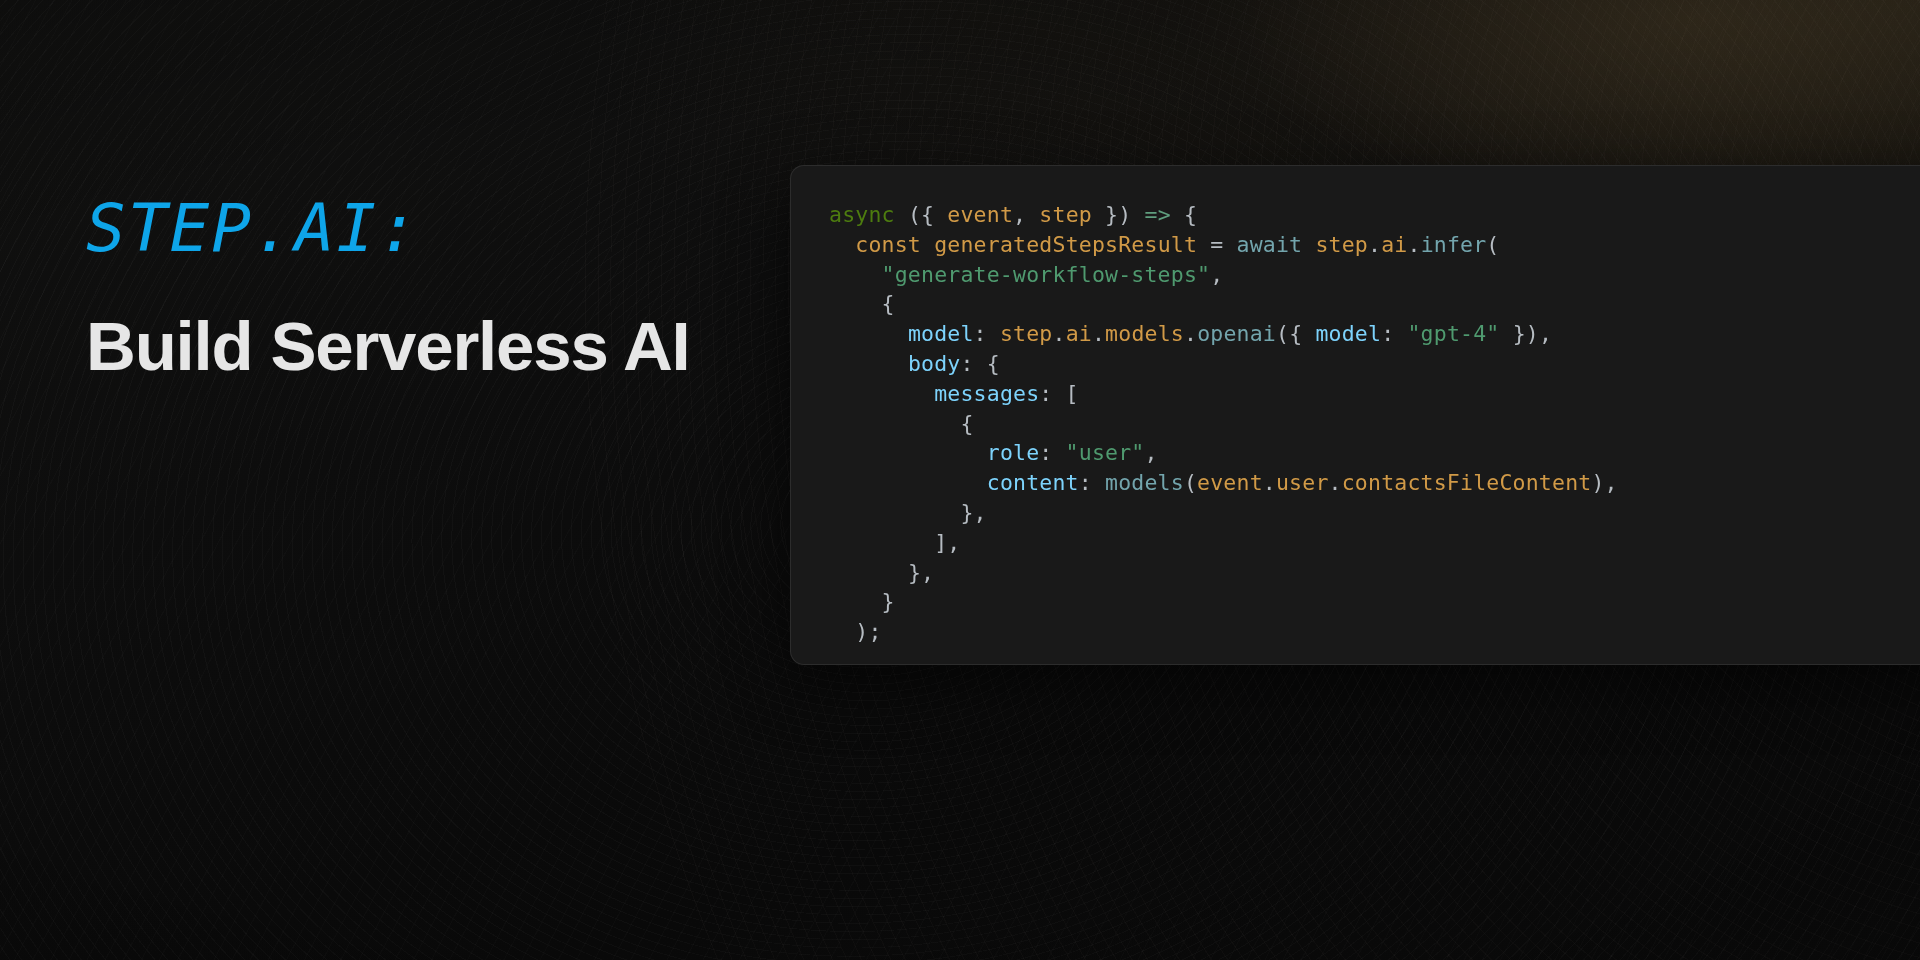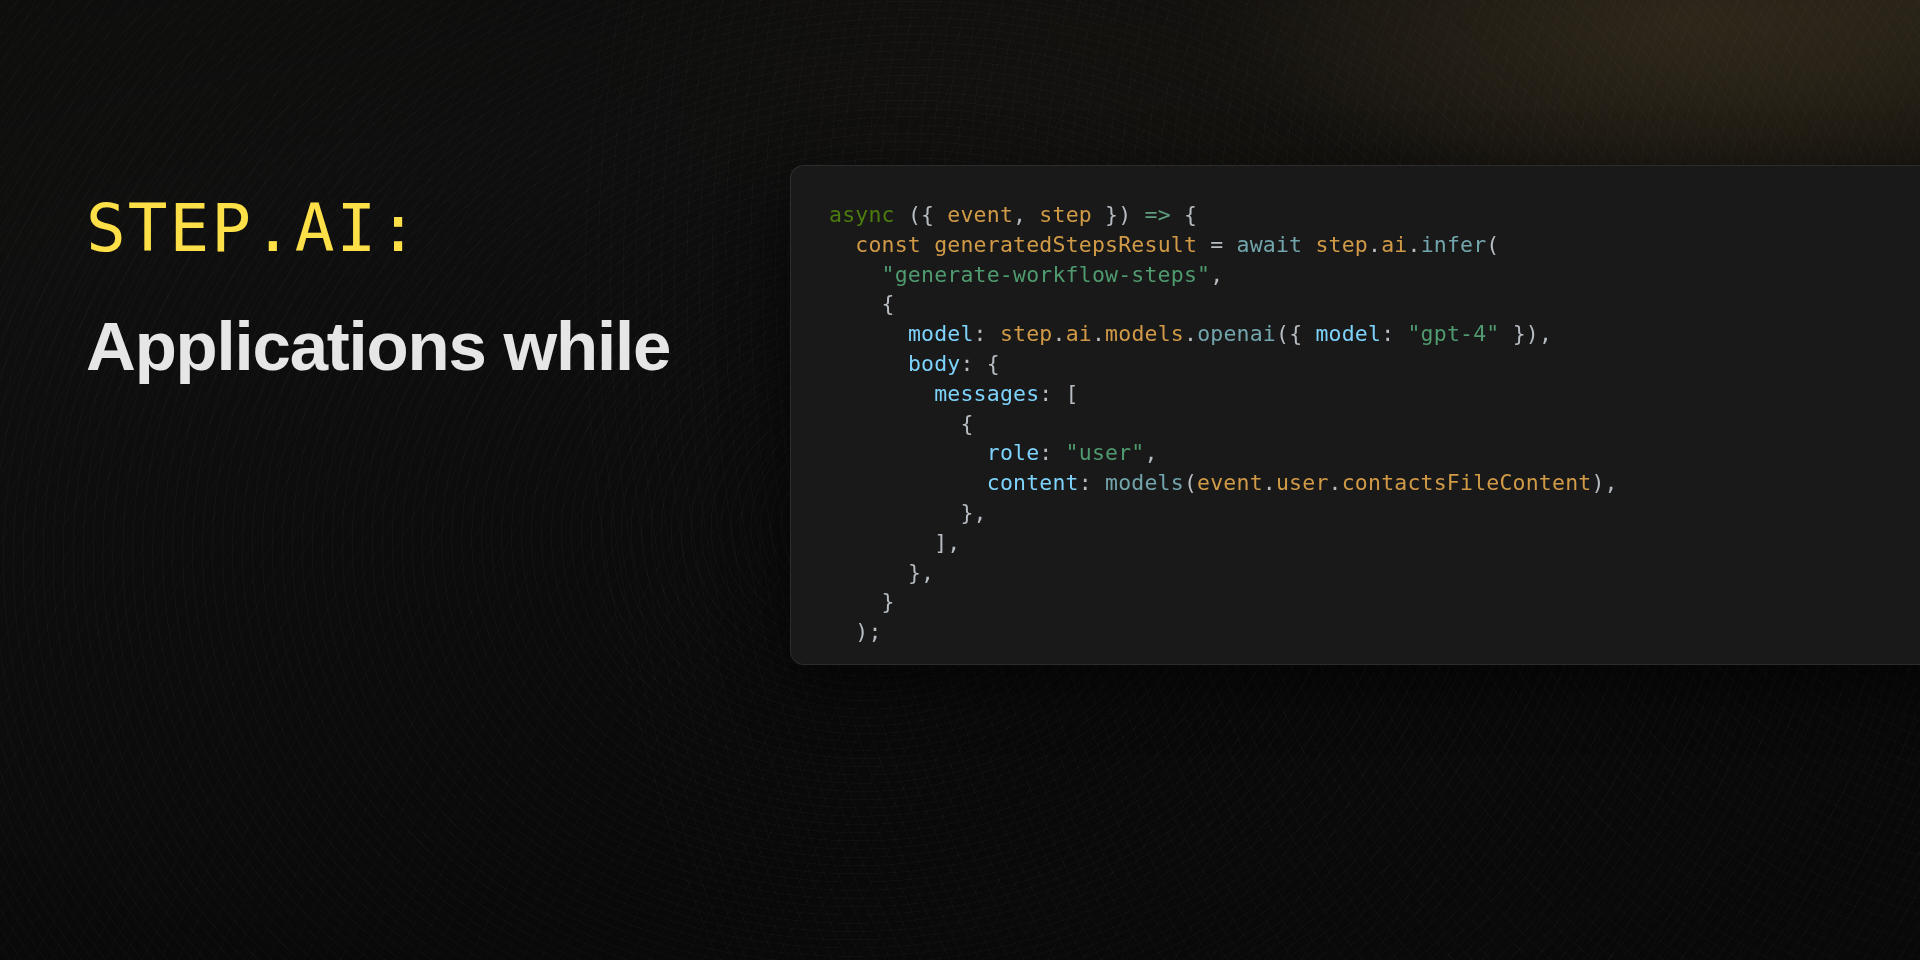--- a/index.html
+++ b/index.html
@@ -82,23 +82,24 @@
     position:absolute;
     left:86px; top:196px;
     width:700px;
   }
 
   .eyebrow {
     font-family:"DejaVu Sans Mono", monospace;
     font-size:66px;
     line-height:1.0;
     letter-spacing:2px;
-    color:#fde047;
+    color:#0ea5e9;
     font-weight:400;
     white-space:nowrap;
+    font-style:italic;
   }
 
   .headline {
     margin-top:40px;
     font-family:"Liberation Sans", sans-serif;
     font-size:69px;
     line-height:1.30;
     letter-spacing:-1.2px;
     color:#e6e6e6;
     font-weight:700;
@@ -152,21 +153,21 @@
 
   <div class="bg-base"></div>
   <div class="bg-swirl"></div>
   <div class="bg-swirl2"></div>
   <div class="bg-diag"></div>
   <div class="bg-vignette"></div>
 
   <div class="left-col">
     <div class="eyebrow">STEP.AI:</div>
     <div class="headline">
-      <span class="hl-line">Applications while</span>
+      <span class="hl-line">Build Serverless AI</span>
     </div>
   </div>
 
   <div class="code-panel">
     <div class="code-panel-inner">
       <pre class="code-block" id="code-block"><span class="code-line"><span class="tok-kw">async</span><span class="tok-plain"> </span><span class="tok-punct">({ </span><span class="tok-var">event</span><span class="tok-punct">, </span><span class="tok-var">step</span><span class="tok-punct"> }) </span><span class="tok-op">=&gt;</span><span class="tok-punct"> {</span></span>
 <span class="code-line">  <span class="tok-decl">const</span><span class="tok-plain"> </span><span class="tok-var">generatedStepsResult</span><span class="tok-plain"> </span><span class="tok-punct">=</span><span class="tok-plain"> </span><span class="tok-fn">await</span><span class="tok-plain"> </span><span class="tok-var">step</span><span class="tok-punct">.</span><span class="tok-var">ai</span><span class="tok-punct">.</span><span class="tok-fn">infer</span><span class="tok-punct">(</span></span>
 <span class="code-line">    <span class="tok-str">"generate-workflow-steps"</span><span class="tok-punct">,</span></span>
 <span class="code-line">    <span class="tok-punct">{</span></span>
 <span class="code-line">      <span class="tok-prop">model</span><span class="tok-punct">: </span><span class="tok-var">step</span><span class="tok-punct">.</span><span class="tok-var">ai</span><span class="tok-punct">.</span><span class="tok-var">models</span><span class="tok-punct">.</span><span class="tok-fn">openai</span><span class="tok-punct">({ </span><span class="tok-prop">model</span><span class="tok-punct">: </span><span class="tok-str">"gpt-4"</span><span class="tok-punct"> }),</span></span>

